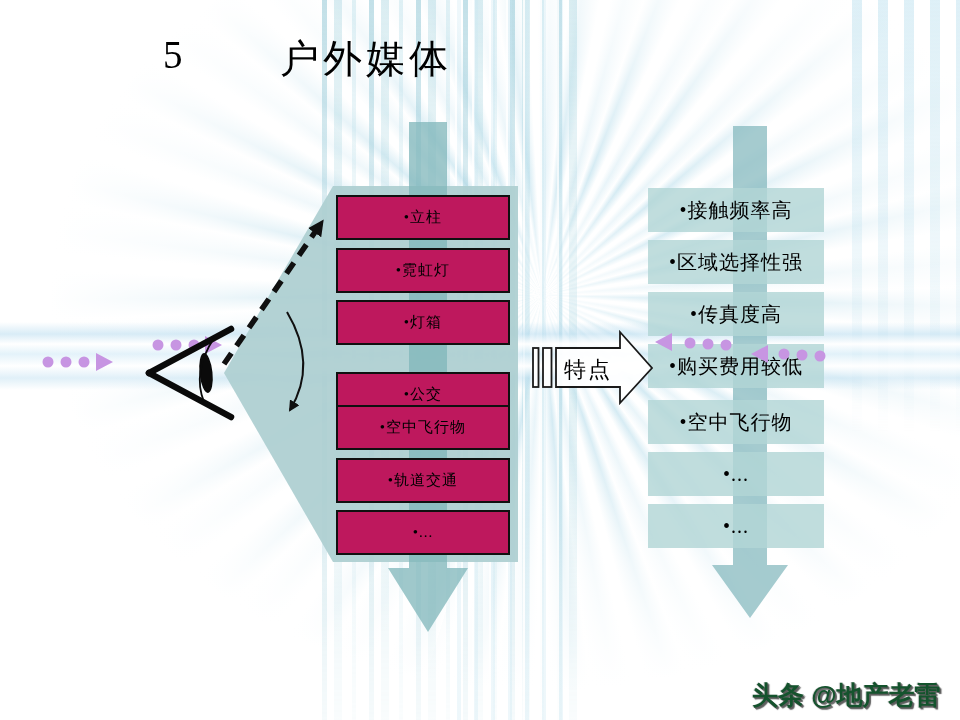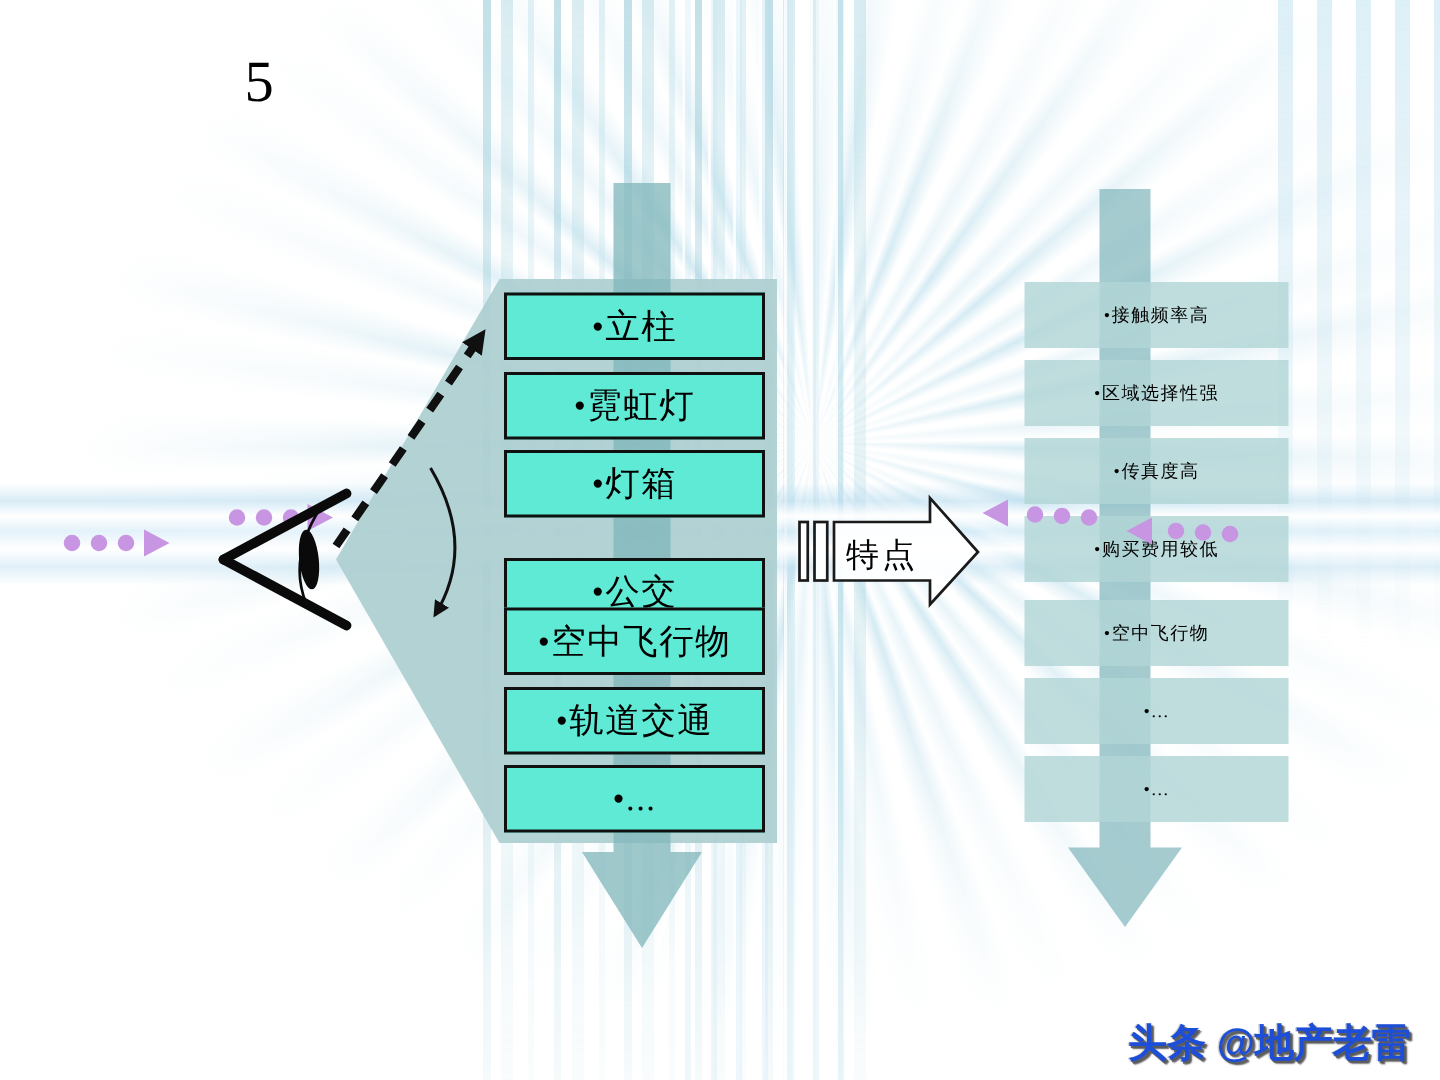--- a/index.html
+++ b/index.html
@@ -47,38 +47,38 @@
       rgba(178,217,238,0) 0px, rgba(178,217,238,0.5) 12px,
       rgba(255,255,255,0.95) 22px, rgba(205,232,246,0.55) 32px,
       rgba(255,255,255,0.95) 44px, rgba(178,217,238,0.4) 56px,
       rgba(178,217,238,0) 68px);
   }
   
   .shapes{position:absolute;left:0;top:0;width:960px;height:720px;}
   
   .media-box{
     position:absolute;left:336px;width:174px;height:45px;box-sizing:border-box;
-    background:#5eead4;border:2px solid #101010;
+    background:#be185d;border:2px solid #101010;
     display:flex;align-items:center;justify-content:center;
-    font-size:23px;letter-spacing:1px;white-space:nowrap;
+    font-size:15px;letter-spacing:1px;white-space:nowrap;
   }
   .feature-box{
-    position:absolute;left:683px;width:176px;height:44px;box-sizing:border-box;
+    position:absolute;left:648px;width:176px;height:44px;box-sizing:border-box;
     background:rgba(178,214,213,0.82);
     display:flex;align-items:center;justify-content:center;
-    font-size:12px;letter-spacing:1px;white-space:nowrap;
+    font-size:20px;letter-spacing:1px;white-space:nowrap;
   }
   
   .title{position:absolute;left:163px;top:32px;font-size:39px;display:flex;}
   .title-num{width:117px;}
   .title-text{letter-spacing:4px;}
   .watermark{
     position:absolute;left:752px;top:678px;width:200px;
     font-family:"Liberation Sans","DejaVu Sans",sans-serif;font-weight:bold;font-size:26px;
-    color:#1d4ed8;white-space:nowrap;
+    color:#14532d;white-space:nowrap;
     text-shadow:1px 1px 0 rgba(90,90,90,.9), 2px 2px 1px rgba(70,70,70,.85), -1px 0 0 rgba(150,150,150,.4);
   }
 </style>
 </head>
 <body>
 
 <div class="slide">
 
   <div class="bg-rays"></div>
   <div class="bg-rays-fade"></div>
@@ -162,17 +162,18 @@
     <g>
       <rect x="533" y="348" width="5.5" height="39" fill="rgba(255,255,255,0.92)" stroke="#1a1a1a" stroke-width="1.8"></rect>
       <rect x="543" y="348" width="8.5" height="39" fill="rgba(255,255,255,0.92)" stroke="#1a1a1a" stroke-width="1.8"></rect>
       <path d="M556,348 H620 V332 L652,368 L620,403 V387 H556 Z" fill="rgba(255,255,255,0.92)" stroke="#1a1a1a" stroke-width="1.8" stroke-linejoin="miter"></path>
       <text x="588" y="377" text-anchor="middle" font-size="22" letter-spacing="2" font-family="Liberation Serif, DejaVu Serif, serif" fill="#000">特点</text>
     </g>
   </svg>
 
   <div class="title">
     <span class="title-num">5</span>
+    <span class="title-text">户外媒体</span>
   </div>
 
   <div class="watermark">头条 @地产老雷</div>
 
 </div>
 
 </body></html>

